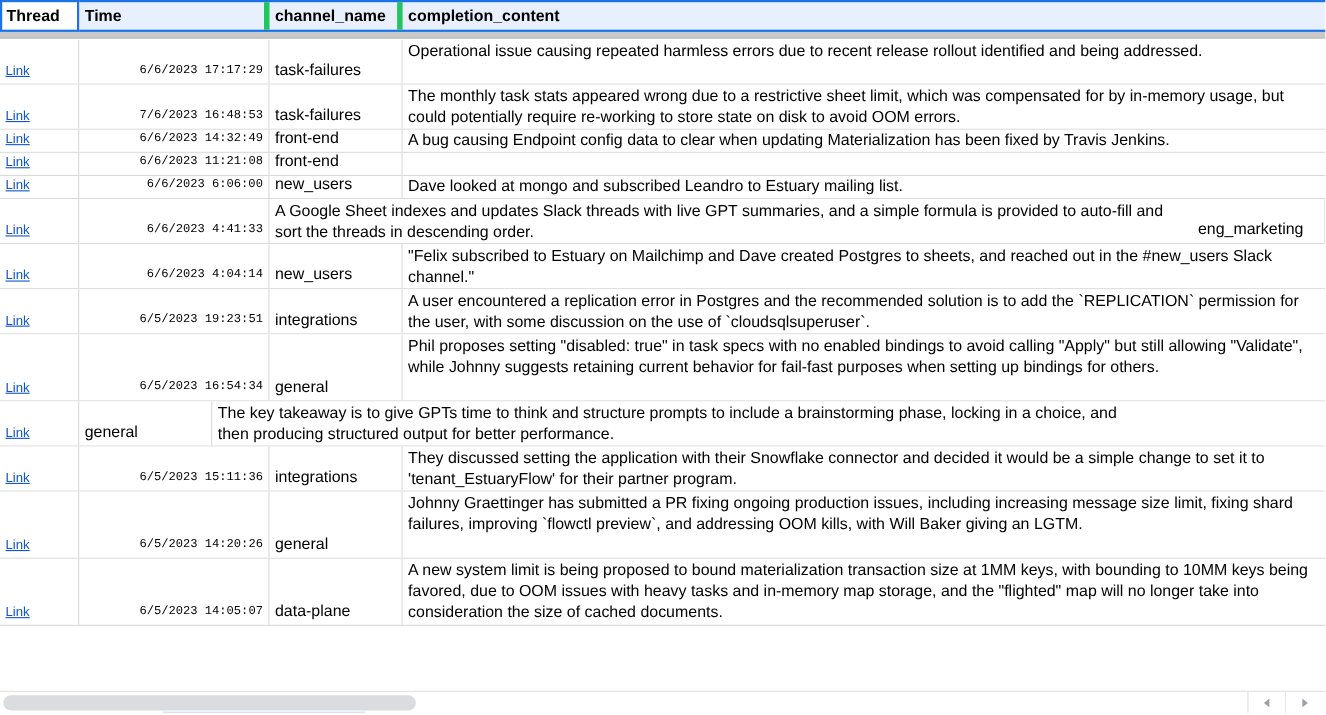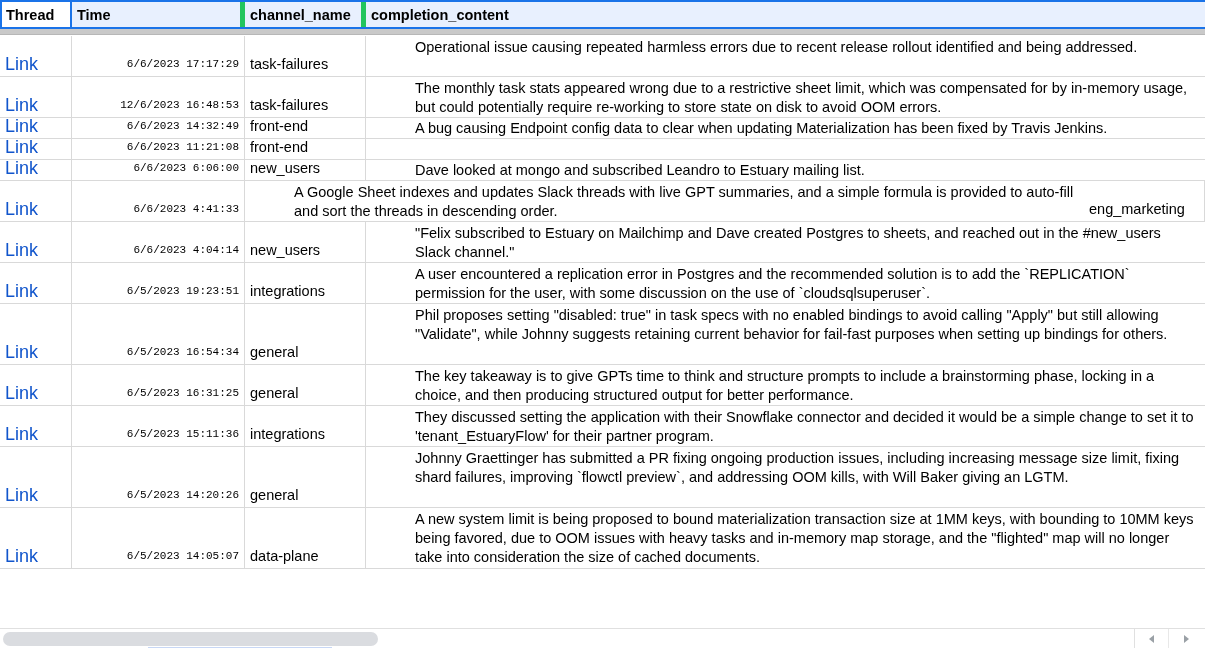--- a/index.html
+++ b/index.html
@@ -88,21 +88,22 @@
   }
   .cell.c-thread {
     width: 72px;
     display: flex;
     align-items: flex-end;
     justify-content: flex-start;
     padding: 0 3px 2px 5px;
   }
   .cell.c-thread a {
     color: #1155cc;
-    font-size: 18px;
+    text-decoration: underline;
+    font-size: 12px;
     cursor: pointer;
   }
   .cell.c-time {
     width: 173px;
     display: flex;
     align-items: flex-end;
     justify-content: flex-end;
     padding: 0 5px 2px 3px;
     font-family: "Liberation Mono", "DejaVu Sans Mono", monospace;
     font-size: 11px;
@@ -118,21 +119,21 @@
     white-space: nowrap;
   }
   .cell.c-content {
     width: 839px;
     border-right: none;
     display: flex;
     align-items: flex-start;
     padding: 2px 6px 2px 5px;
     word-wrap: break-word;
   }
-  .cell.c-content span { display: block; margin-left: 44px; }
+  .cell.c-content span { display: block; }
 
   
   .row.h1 { height: 21px; }
   .row.h2 { height: 41px; }
   .row.h3 { height: 61px; }
 
   .row.h1 .cell.c-content { align-items: center; padding-top: 0; padding-bottom: 0; }
 
   
   .hscroll {
@@ -227,21 +228,21 @@
         <div class="cell c-time">6/6/2023 17:17:29</div>
         <div class="cell c-channel">task-failures</div>
         <div class="cell c-content">
           <span>Operational issue causing repeated harmless errors due to recent release rollout identified and being addressed.</span>
         </div>
       </div>
       <div class="row h2">
         <div class="cell c-thread">
           <a>Link</a>
         </div>
-        <div class="cell c-time">12/6/2023 16:48:53</div>
+        <div class="cell c-time">7/6/2023 16:48:53</div>
         <div class="cell c-channel">task-failures</div>
         <div class="cell c-content">
           <span>The monthly task stats appeared wrong due to a restrictive sheet limit, which was compensated for by in-memory usage, but could potentially require re-working to store state on disk to avoid OOM errors.</span>
         </div>
       </div>
       <div class="row h1">
         <div class="cell c-thread">
           <a>Link</a>
         </div>
         <div class="cell c-time">6/6/2023 14:32:49</div>
@@ -304,21 +305,20 @@
         <div class="cell c-time">6/5/2023 16:54:34</div>
         <div class="cell c-channel">general</div>
         <div class="cell c-content">
           <span>Phil proposes setting "disabled: true" in task specs with no enabled bindings to avoid calling "Apply" but still allowing "Validate", while Johnny suggests retaining current behavior for fail-fast purposes when setting up bindings for others.</span>
         </div>
       </div>
       <div class="row h2">
         <div class="cell c-thread">
           <a>Link</a>
         </div>
-        <div class="cell c-time">6/5/2023 16:31:25</div>
         <div class="cell c-channel">general</div>
         <div class="cell c-content">
           <span>The key takeaway is to give GPTs time to think and structure prompts to include a brainstorming phase, locking in a choice, and then producing structured output for better performance.</span>
         </div>
       </div>
       <div class="row h2">
         <div class="cell c-thread">
           <a>Link</a>
         </div>
         <div class="cell c-time">6/5/2023 15:11:36</div>

